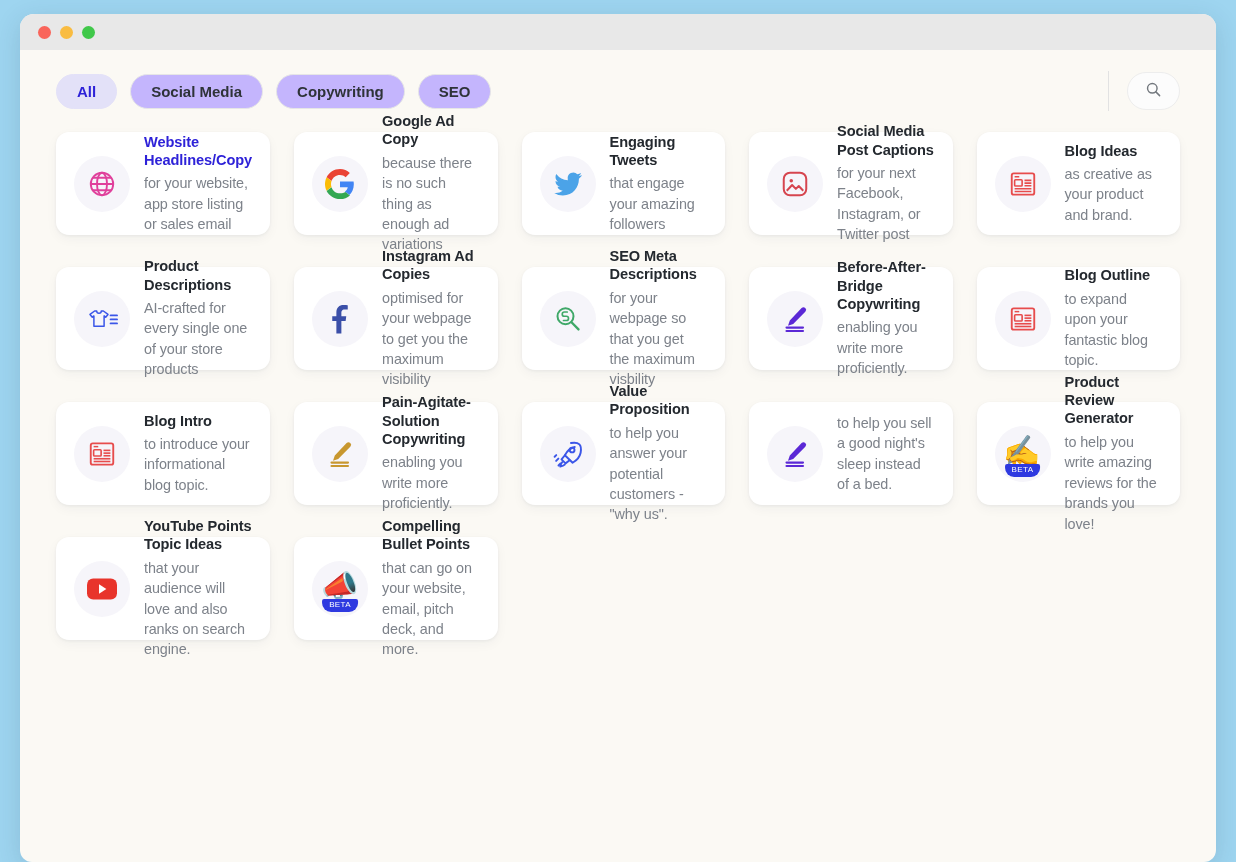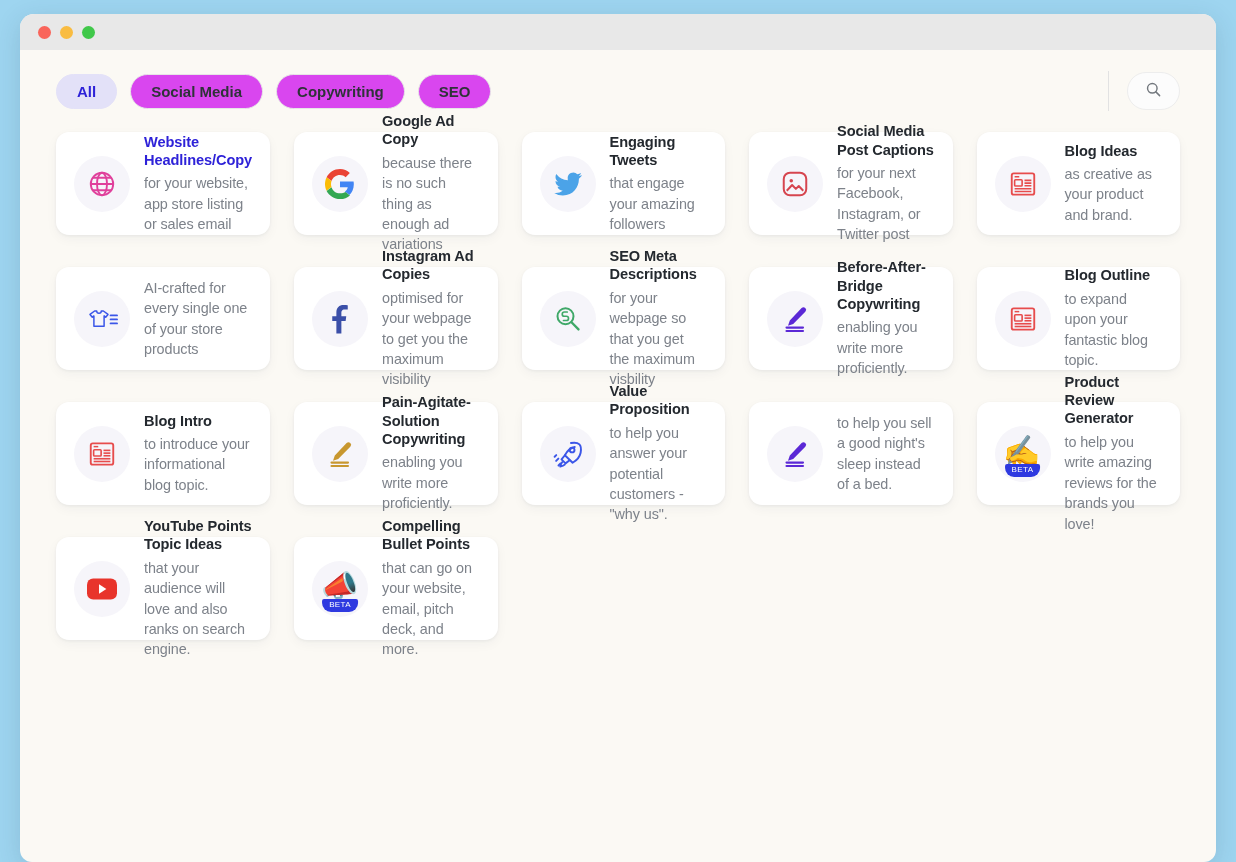--- a/index.html
+++ b/index.html
@@ -62,21 +62,21 @@
   .pill {
     height: 35px;
     padding: 0 20px;
     border-radius: 18px;
     display: flex;
     align-items: center;
     justify-content: center;
     font-size: 15px;
     font-weight: 700;
     color: #2E3338;
-    background: #d946ef;
+    background: #c4b5fd;
     border: 1px solid #E6E6E6;
     cursor: pointer;
     white-space: nowrap;
   }
   .pill.active {
     background: #E3E1F8;
     border-color: #E3E1F8;
     color: #2E22D8;
   }
 
@@ -294,20 +294,21 @@
             <span>
               <svg width="34" height="30" viewBox="0 0 34 24" fill="none" stroke="#3B56E8" stroke-width="1.5" stroke-linejoin="round">
         <path d="M5 7.4L9.6 4h2.1a2.3 2.3 0 0 0 4.6 0h2.1L23 7.4l-2.3 2.8-1.6-1.3v10.4H8.9V8.9L7.3 10.2 5 7.4z"></path>
         <line x1="25.6" y1="8.4" x2="32" y2="8.4" stroke-linecap="round" stroke-width="1.9"></line>
         <line x1="25.6" y1="12.4" x2="32" y2="12.4" stroke-linecap="round" stroke-width="1.9"></line>
         <line x1="25.6" y1="16.4" x2="32" y2="16.4" stroke-linecap="round" stroke-width="1.9"></line>
       </svg>
             </span>
           </div>
           <div class="card-text">
+            <div class="card-title">Product Descriptions</div>
             <div class="card-desc">AI-crafted for every single one of your store products</div>
           </div>
         </div>
         <div class="card">
           <div class="icon-wrap">
             <span>
               <svg width="30" height="30" viewBox="0 0 24 24" fill="#3B4FA8">
         <path d="M15.8 4.3h2.4V.9C17.8.8 16.4.7 14.8.7c-3.4 0-5.7 2.1-5.7 5.9v3.1H5.8v3.9h3.3v10h4v-10h3.4l.5-3.9h-3.9V7c0-1.2.3-2.7 2.7-2.7z"></path>
       </svg>
             </span>

